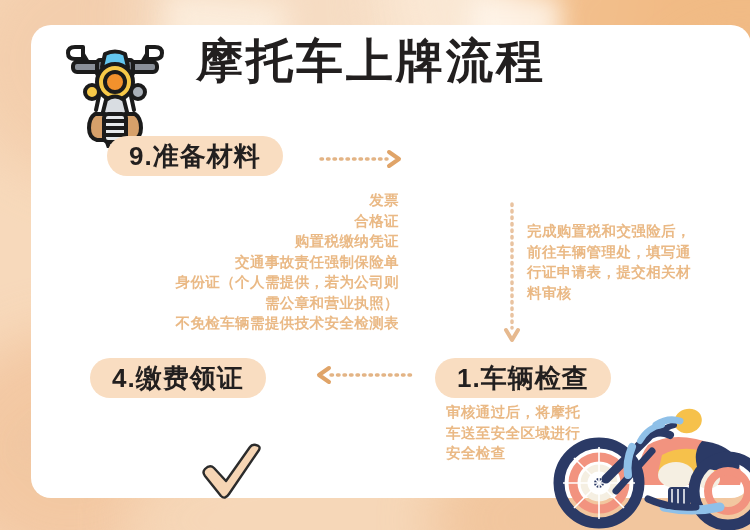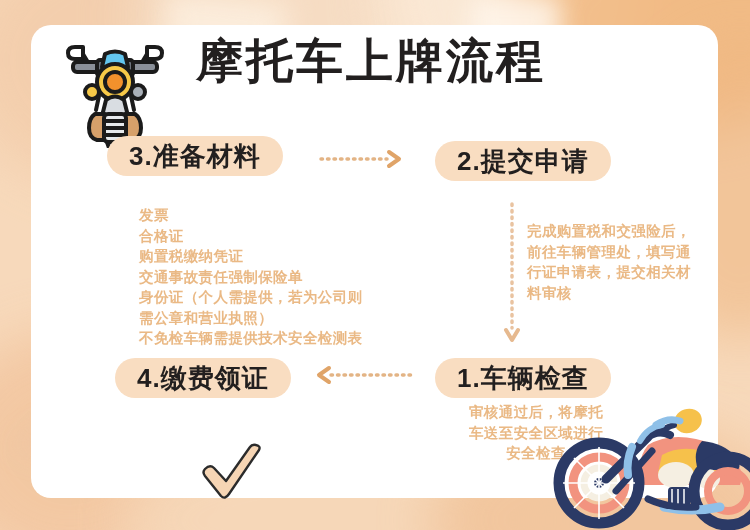--- a/index.html
+++ b/index.html
@@ -58,20 +58,21 @@
 
   
   #card {
     position: absolute;
     left: 31px;
     top: 25px;
     width: 687px;
     height: 473px;
     background: #ffffff;
     border-radius: 20px;
+    padding-left: 33px;
   }
 
   
   .moto-icon {
     position: absolute;
     left: 28px;
     top: 5px;
     width: 112px;
     height: 118px;
   }
@@ -98,35 +99,35 @@
     color: #221f1f;
     font-size: 26px;
     font-weight: bold;
     letter-spacing: 1px;
     line-height: 40px;
     white-space: nowrap;
   }
   #badge-1 { left: 76px;  top: 111px; }
   #badge-2 { left: 404px; top: 116px; }
   #badge-3 { left: 404px; top: 333px; }
-  #badge-4 { left: 84px;  top: 333px; }
+  #badge-4 { left: 59px;  top: 333px; }
 
   
   .step-body {
     position: absolute;
     color: #eab985;
     font-size: 14.5px;
     font-weight: bold;
     line-height: 20.5px;
     white-space: pre-line;
     letter-spacing: 0.4px;
   }
-  #body-1 { left: 108px; top: 180px; width: 260px; }
+  #body-1 { left: 108px; top: 165px; width: 260px; text-align: right; }
   #body-2 { left: 496px; top: 196px; width: 178px; }
-  #body-3 { left: 415px; top: 377px; width: 180px; text-align: center; }
+  #body-3 { left: 415px; top: 377px; width: 180px; }
   #body-4 { left: 80px;  top: 378px; width: 200px; }
 
   
   .conn { position: absolute; }
   .conn svg { display: block; }
   #conn-top    { left: 288px; top: 124px; }
   #conn-right  { left: 470px; top: 177px; }
   #conn-bottom { left: 278px; top: 340px; }
 
   
@@ -197,30 +198,29 @@
           <rect x="45" y="84" width="22" height="28" rx="4" fill="#e6e9ec"></rect>
           <path d="M45 91 l22 0 M45 98 l22 0 M45 105 l22 0"></path>
 
           <path d="M48 112 l16 0 l-2 6 l-12 0 z" fill="#8a9099"></path>
         </g>
       </svg>
     </div>
 
     <div class="poster-title">摩托车上牌流程</div>
 
-    <div class="badge" id="badge-1">3.准备材料</div>
+    <div class="badge" id="badge-1">9.准备材料</div>
     <div class="step-body" id="body-1">发票
 合格证
 购置税缴纳凭证
 交通事故责任强制保险单
 身份证（个人需提供，若为公司则
 需公章和营业执照）
 不免检车辆需提供技术安全检测表</div>
 
-    <div class="badge" id="badge-2">2.提交申请</div>
     <div class="step-body" id="body-2">完成购置税和交强险后，
 前往车辆管理处，填写通
 行证申请表，提交相关材
 料审核</div>
 
     <div class="badge" id="badge-3">1.车辆检查</div>
     <div class="step-body" id="body-3">审核通过后，将摩托
 车送至安全区域进行
 安全检查</div>
 

